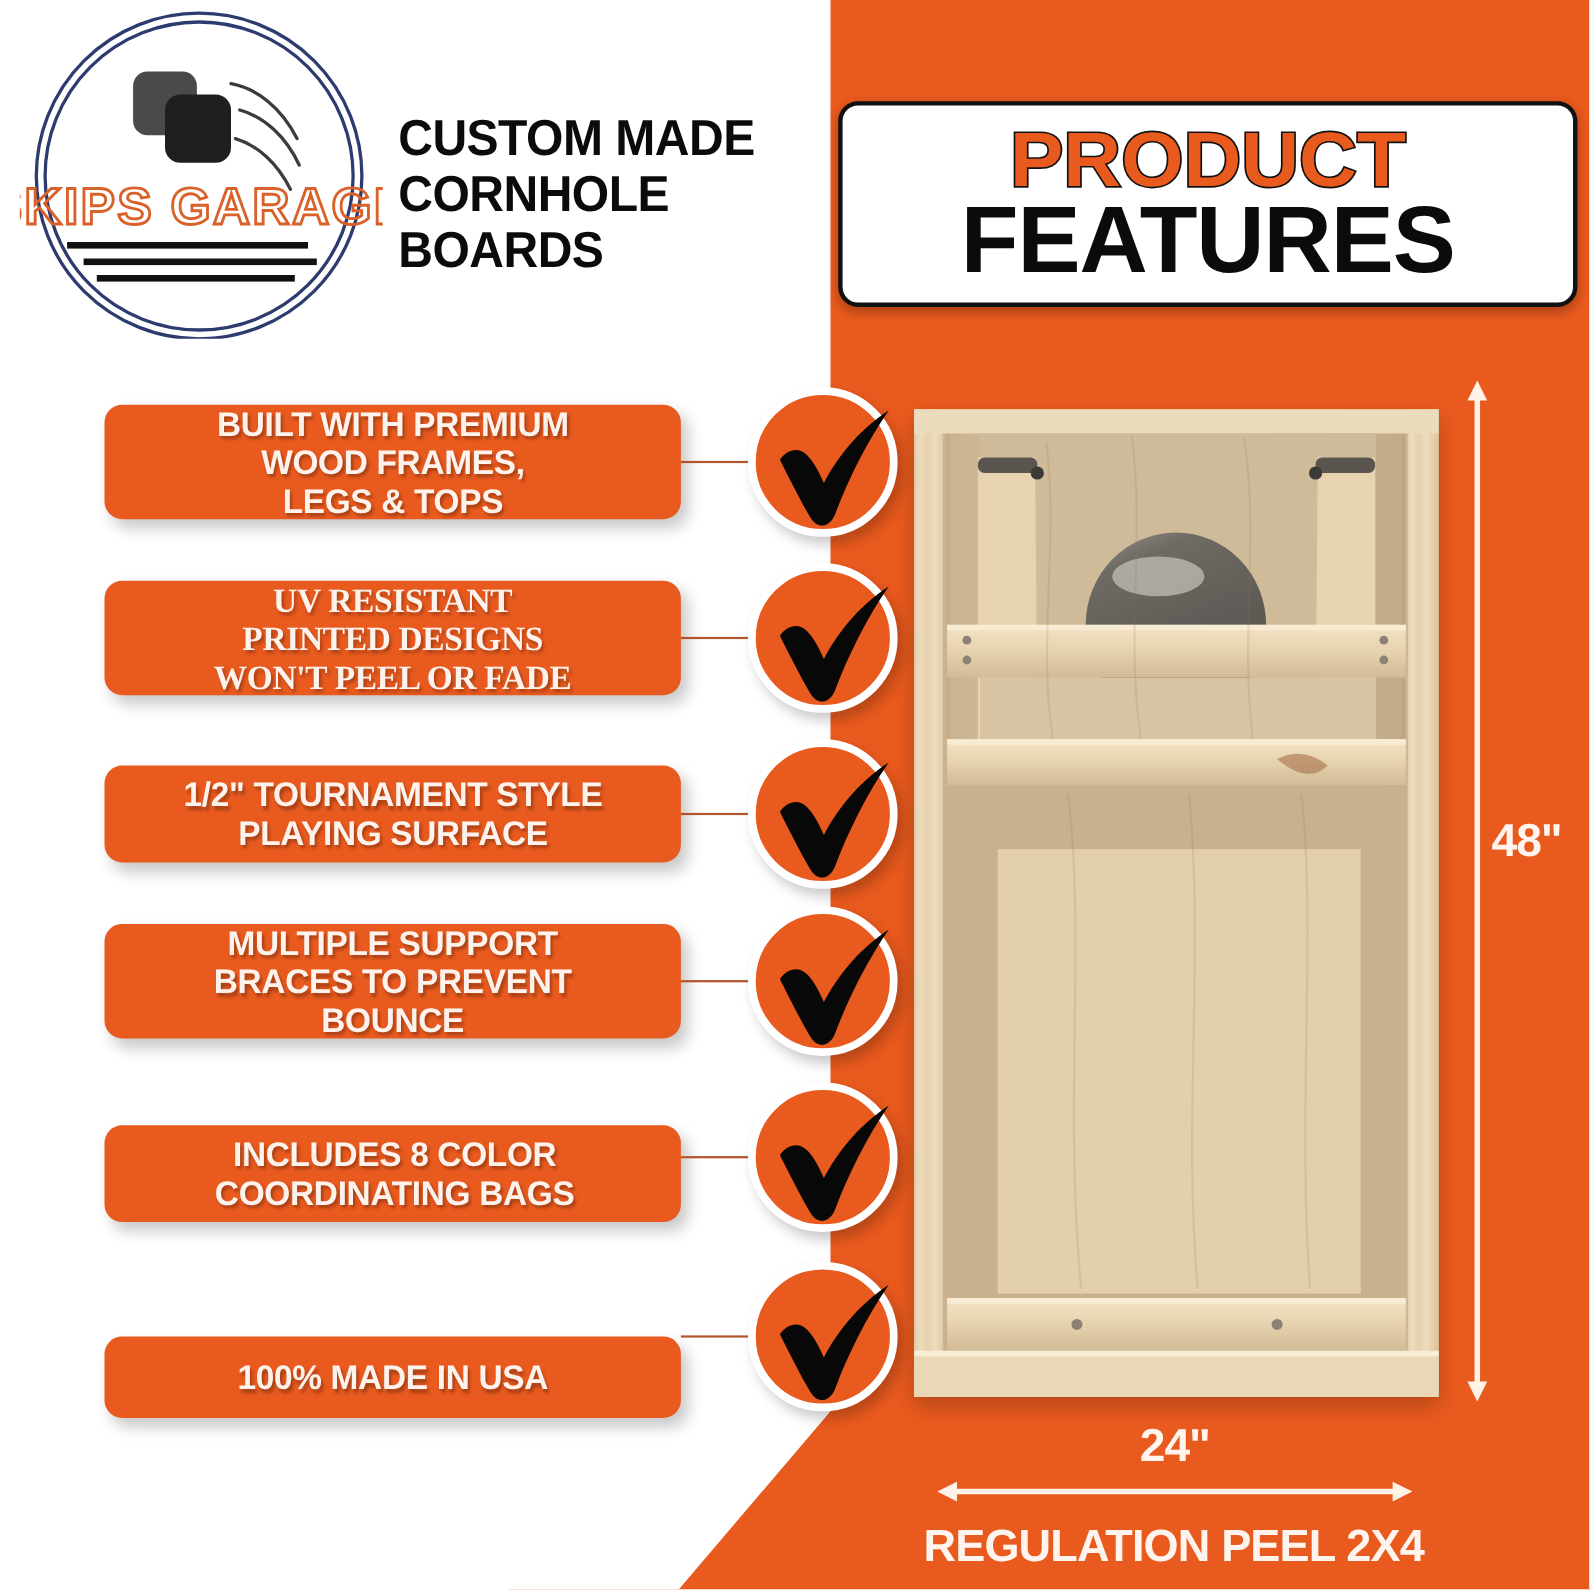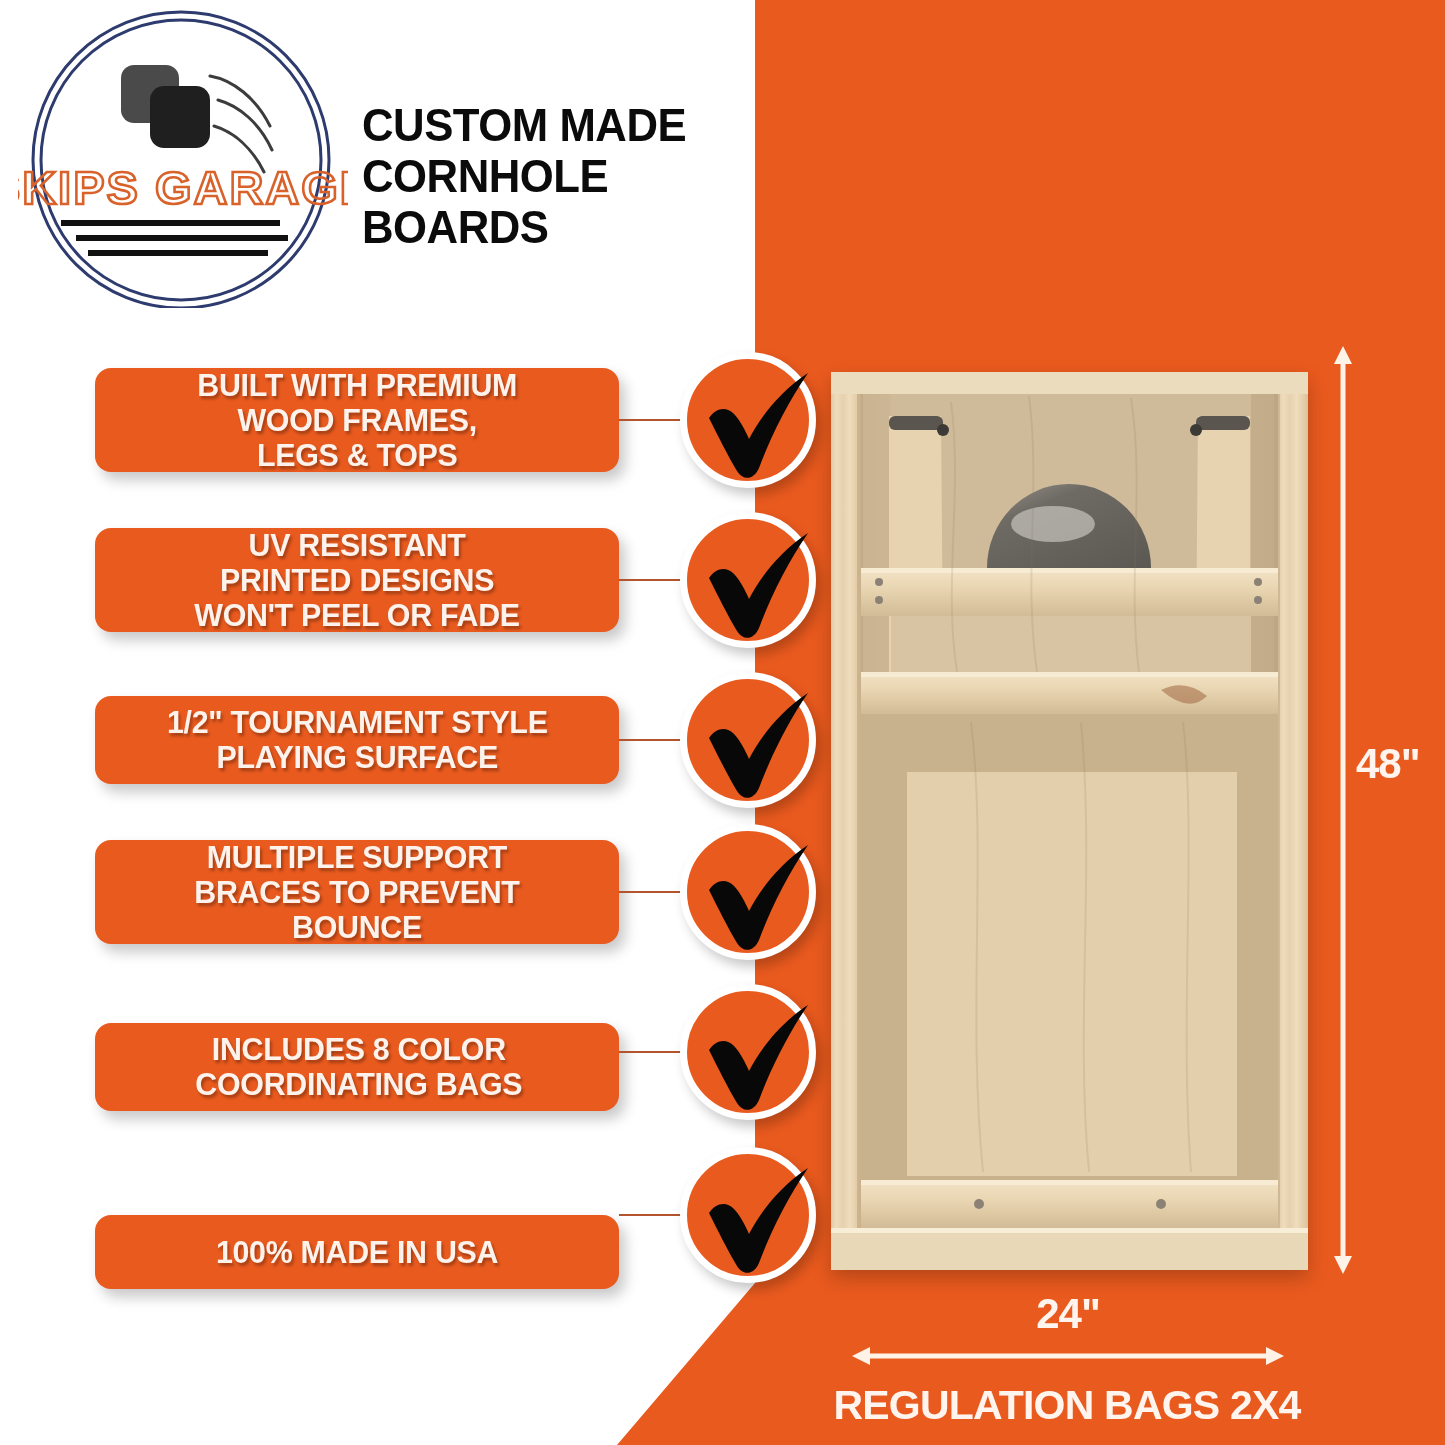--- a/index.html
+++ b/index.html
@@ -225,34 +225,38 @@
       <rect x="70" y="242" width="180" height="6" fill="#111111"></rect>
     </svg>
   </div>
 
   <div class="header-title">
     <span class="ln">CUSTOM MADE</span>
     <span class="ln">CORNHOLE</span>
     <span class="ln">BOARDS</span>
   </div>
 
+  <div class="pf-box">
+    <span class="pf-product">PRODUCT</span>
+    <span class="pf-features">FEATURES</span>
+  </div>
 
   <div id="features-host">
       <div class="feature-row" style="top: 345px;">
         <div class="pill" style="height: 104px; top: 23px;">
           <span class="pill-text">BUILT WITH PREMIUM<br>WOOD FRAMES,<br>LEGS &amp; TOPS</span>
         </div>
         <div class="connector" style="left: 619px; top: 74px; width: 66px;"></div>
         <div class="check-circle" style="left: 680px; top: 7px;"></div>
         <svg class="check-svg" viewBox="0 0 150 150" style="left: 676px; top: 1px;">
           <path d="M33 72 C40 62 50 60 58 68 C64 74 69 84 73 93 C84 72 103 46 132 27 C112 56 95 90 83 122 C78 134 67 135 61 125 C52 110 41 88 33 72 Z" fill="#080808"></path>
         </svg>
       </div>
       <div class="feature-row" style="top: 505px;">
-        <div class="pill" style="height: 104px; top: 23px;">
+        <div class="pill" style="height: 104px; top: 23px; font-family: Liberation Serif, serif;">
           <span class="pill-text">UV RESISTANT<br>PRINTED DESIGNS<br>WON'T PEEL OR FADE</span>
         </div>
         <div class="connector" style="left: 619px; top: 74px; width: 66px;"></div>
         <div class="check-circle" style="left: 680px; top: 7px;"></div>
         <svg class="check-svg" viewBox="0 0 150 150" style="left: 676px; top: 1px;">
           <path d="M33 72 C40 62 50 60 58 68 C64 74 69 84 73 93 C84 72 103 46 132 27 C112 56 95 90 83 122 C78 134 67 135 61 125 C52 110 41 88 33 72 Z" fill="#080808"></path>
         </svg>
       </div>
       <div class="feature-row" style="top: 665px;">
         <div class="pill" style="height: 88px; top: 31px;">
@@ -391,15 +395,15 @@
   </svg>
   <div class="dim-v-label">48"</div>
 
   <div class="dim-h-label">24"</div>
   <svg class="dim-h" viewBox="0 0 432 22">
     <line x1="14" y1="11" x2="418" y2="11" stroke="#FFF3E8" stroke-width="5"></line>
     <polygon points="0,11 18,2 18,20" fill="#FFF3E8"></polygon>
     <polygon points="432,11 414,2 414,20" fill="#FFF3E8"></polygon>
   </svg>
 
-  <div class="reg-label">REGULATION BAGS 2X4</div>
+  <div class="reg-label">REGULATION PEEL 2X4</div>
 
 </div>
 
 </body></html>

